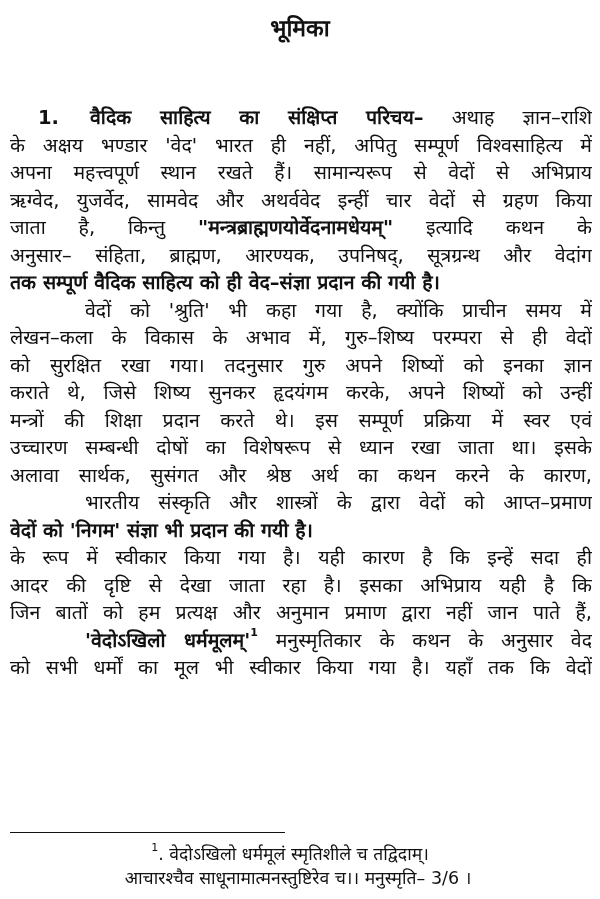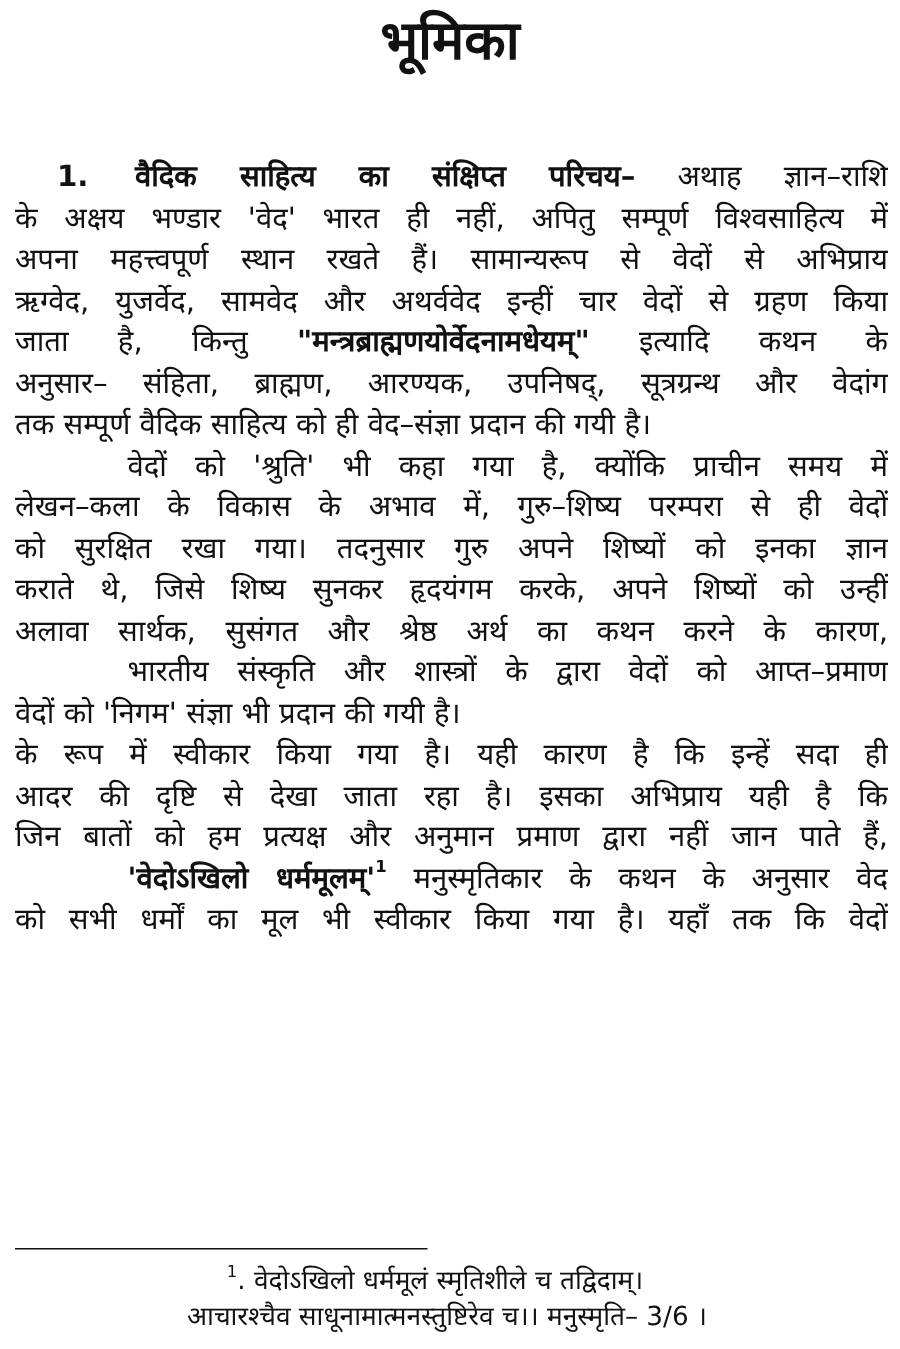--- a/index.html
+++ b/index.html
@@ -4,28 +4,28 @@
 <style>
   html, body { margin: 0; padding: 0; background: #ffffff; }
   body {
     width: 600px; height: 899px; overflow: hidden; position: relative;
     font-family: "DejaVu Sans", "Liberation Sans", sans-serif;
     color: #111111;
   }
   .page { position: absolute; left: 0; top: 0; width: 600px; height: 899px; }
   .title {
     position: absolute; top: 6px; left: 0; width: 600px; text-align: center;
-    font-size: 36px; font-weight: bold; line-height: 44px;
+    font-size: 23px; font-weight: bold; line-height: 44px;
   }
   .body-text {
     position: absolute; left: 10px; top: 104px; width: 582px;
     font-size: 19.5px; line-height: 27.5px;
   }
   .line { display: block; white-space: nowrap; text-align: justify; text-align-last: justify; height: 27.5px; overflow: hidden; }
-  .line.last { text-align-last: left; }
+  .line.last { text-align-last: left; font-weight: bold; }
   .indent { padding-left: 75px; }
   .sec-num { font-weight: bold; display: inline-block; width: 52px; padding-left: 28px; }
   .bold { font-weight: bold; }
   sup { font-size: 11px; vertical-align: top; line-height: 12px; }
   .rule {
     position: absolute; left: 10px; top: 832px; width: 275px; height: 0;
     border-top: 1.5px solid #111111;
   }
   .footnote {
     position: absolute; left: 10px; top: 842px; width: 560px;
@@ -48,20 +48,22 @@
     <span class="line">अपना महत्त्वपूर्ण स्थान रखते हैं। सामान्यरूप से वेदों से अभिप्राय</span>
     <span class="line">ऋग्वेद, युजर्वेद, सामवेद और अथर्ववेद इन्हीं चार वेदों से ग्रहण किया</span>
     <span class="line"><span>जाता है, किन्तु</span> <span class="bold">"मन्त्रब्राह्मणयोर्वेदनामधेयम्"</span> <span>इत्यादि कथन के</span></span>
     <span class="line">अनुसार– संहिता, ब्राह्मण, आरण्यक, उपनिषद्, सूत्रग्रन्थ और वेदांग</span>
     <span class="line last">तक सम्पूर्ण वैदिक साहित्य को ही वेद–संज्ञा प्रदान की गयी है।</span>
 
     <span class="line indent">वेदों को 'श्रुति' भी कहा गया है, क्योंकि प्राचीन समय में</span>
     <span class="line">लेखन–कला के विकास के अभाव में, गुरु–शिष्य परम्परा से ही वेदों</span>
     <span class="line">को सुरक्षित रखा गया। तदनुसार गुरु अपने शिष्यों को इनका ज्ञान</span>
     <span class="line">कराते थे, जिसे शिष्य सुनकर हृदयंगम करके, अपने शिष्यों को उन्हीं</span>
+    <span class="line">मन्त्रों की शिक्षा प्रदान करते थे। इस सम्पूर्ण प्रक्रिया में स्वर एवं</span>
+    <span class="line">उच्चारण सम्बन्धी दोषों का विशेषरूप से ध्यान रखा जाता था। इसके</span>
     <span class="line">अलावा सार्थक, सुसंगत और श्रेष्ठ अर्थ का कथन करने के कारण,</span>
     <span class="line indent">भारतीय संस्कृति और शास्त्रों के द्वारा वेदों को आप्त–प्रमाण</span>
 
     <span class="line last">वेदों को 'निगम' संज्ञा भी प्रदान की गयी है।</span>
     <span class="line">के रूप में स्वीकार किया गया है। यही कारण है कि इन्हें सदा ही</span>
     <span class="line">आदर की दृष्टि से देखा जाता रहा है। इसका अभिप्राय यही है कि</span>
     <span class="line">जिन बातों को हम प्रत्यक्ष और अनुमान प्रमाण द्वारा नहीं जान पाते हैं,</span>
 
     <span class="line indent"><span class="bold">'वेदोऽखिलो धर्ममूलम्'</span><sup class="bold">1</sup> <span>मनुस्मृतिकार के कथन के अनुसार वेद</span></span>
     <span class="line">को सभी धर्मों का मूल भी स्वीकार किया गया है। यहाँ तक कि वेदों</span>

